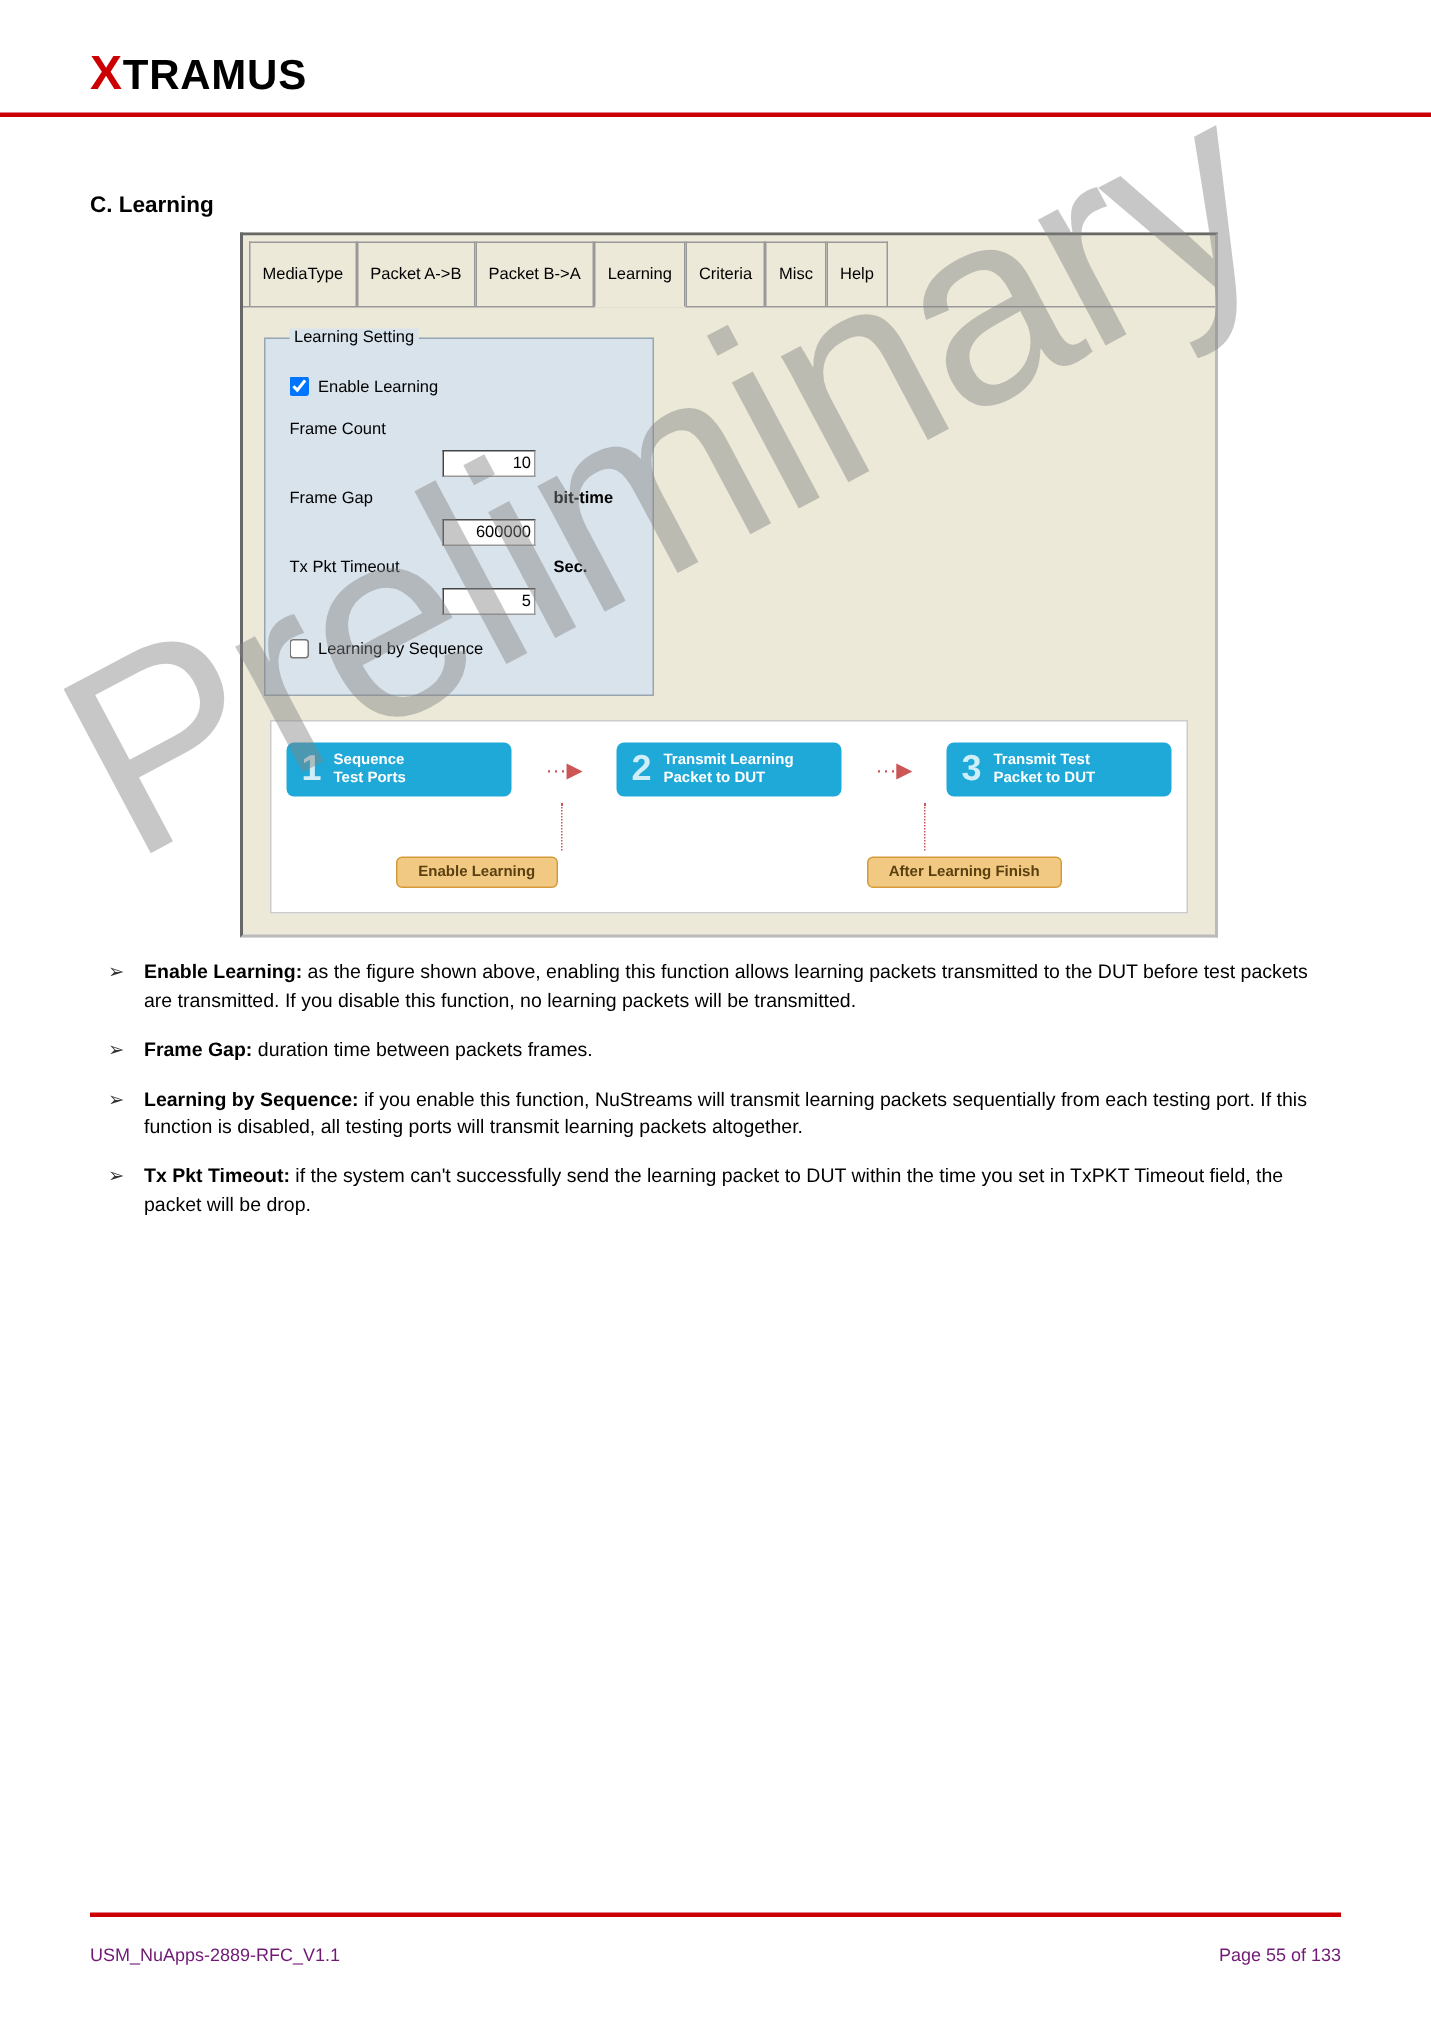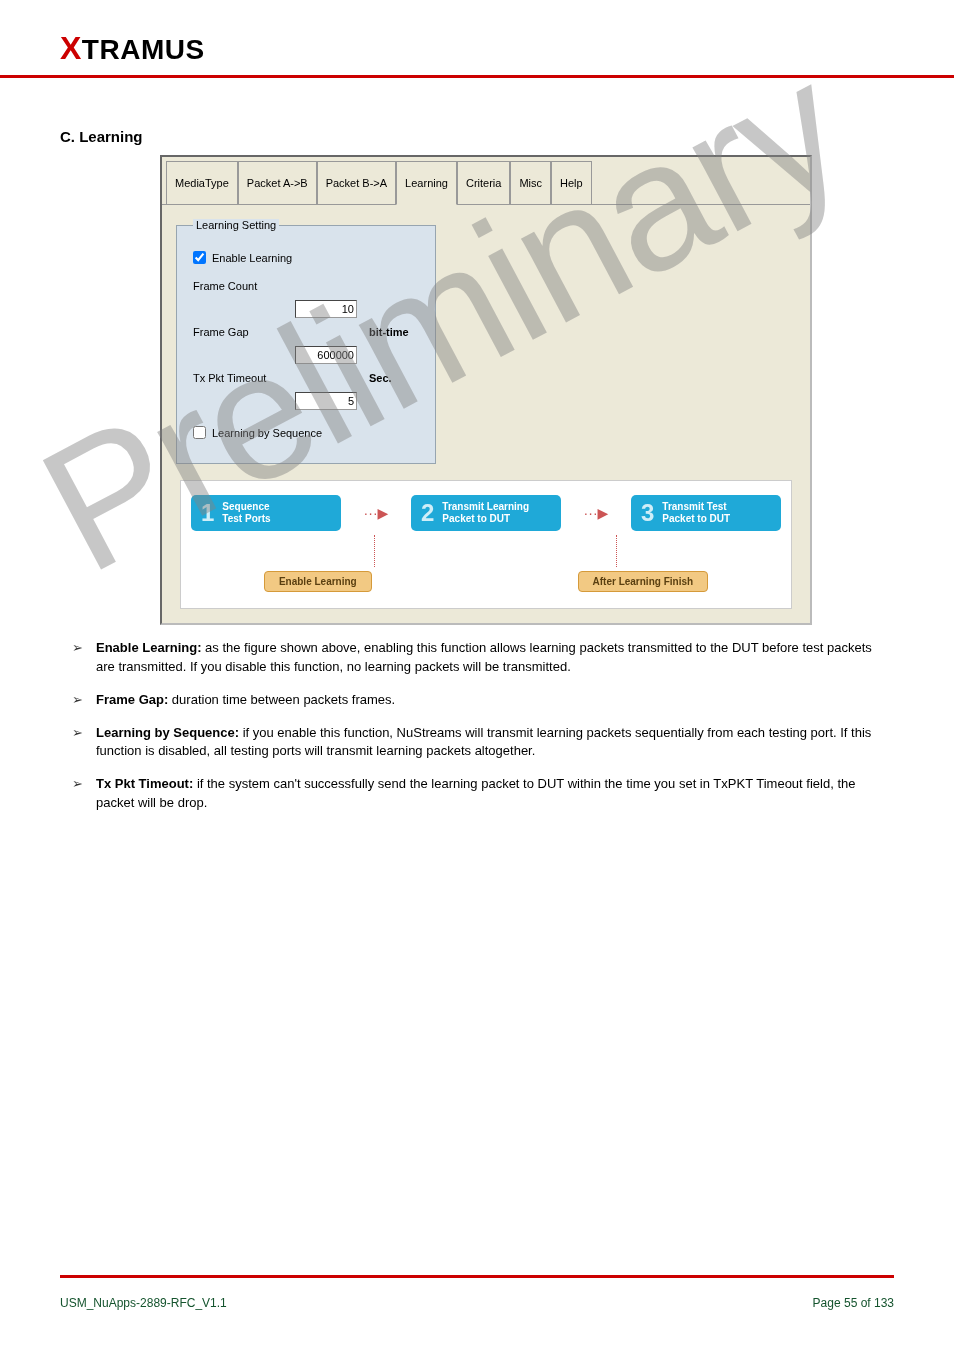--- a/index.html
+++ b/index.html
@@ -205,21 +205,21 @@
     border-top: 3px solid #c00;
   }
   .footer {
     position: absolute;
     bottom: 40px;
     left: 60px;
     right: 60px;
     display: flex;
     justify-content: space-between;
     font-size: 12px;
-    color: #14532d;
+    color: #701a75;
   }
   
   .watermark {
     position: absolute;
     top: 430px;
     left: 10px;
     font-size: 180px;
     font-weight: 500;
     color: rgba(130,130,130,0.45);
     transform: rotate(-28deg);

